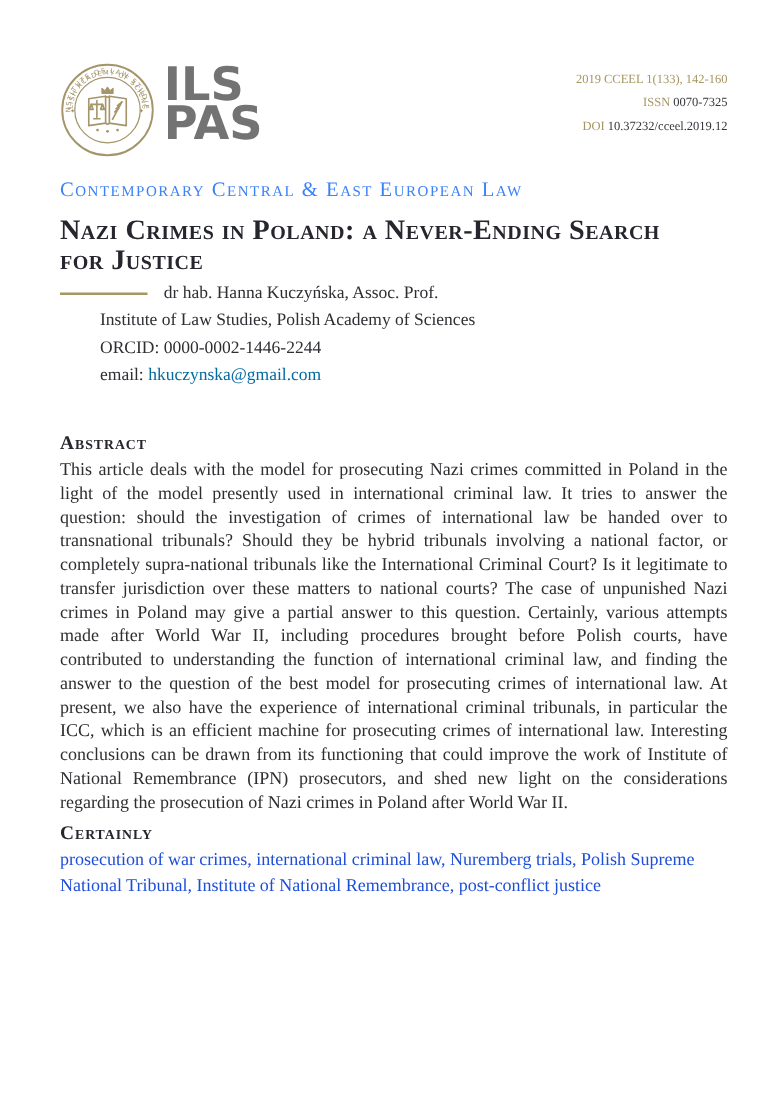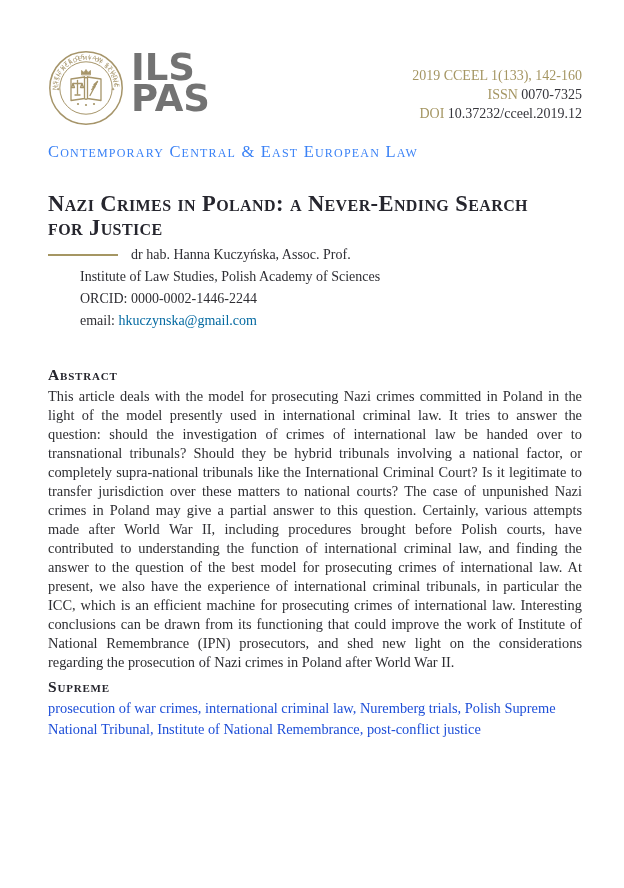--- a/index.html
+++ b/index.html
@@ -29,37 +29,37 @@
     margin-top: 2px;
     font-family: "DejaVu Sans", "Liberation Sans", sans-serif;
     font-weight: bold;
     font-size: 37px;
     line-height: 0.84;
     letter-spacing: 0px;
     color: #737373;
   }
   .pub-info {
     text-align: right;
-    font-size: 14px;
+    font-size: 10px;
     line-height: 19px;
-    margin-top: 16px;
+    margin-top: 4px;
     color: #35353b;
   }
   .gold { color: #a59663; }
   .journal-name {
     margin-top: 16px;
     font-variant: small-caps;
     font-size: 16.5px;
     letter-spacing: 1.2px;
     color: #3b82f6;
   }
 
   
   h1.article-title {
-    margin-top: 30px;
+    margin-top: 10px;
     max-width: 508px;
     font-variant: small-caps;
     font-weight: bold;
     font-size: 22.5px;
     line-height: 23.5px;
     letter-spacing: 0.4px;
     color: #26262e;
   }
 
   
@@ -180,16 +180,16 @@
       <span>dr hab. Hanna Kuczyńska, Assoc. Prof.</span>
     </div>
     <div class="author-sub">Institute of Law Studies, Polish Academy of Sciences</div>
     <div class="author-sub">ORCID: 0000-0002-1446-2244</div>
     <div class="author-sub"><span>email: </span><a class="email-link">hkuczynska@gmail.com</a></div>
   </div>
 
   <div class="section-heading abstract-heading">Abstract</div>
   <p class="body-text">This article deals with the model for prosecuting Nazi crimes committed in Poland in the light of the model presently used in international criminal law. It tries to answer the question: should the investigation of crimes of international law be handed over to transnational tribunals? Should they be hybrid tribunals involving a national factor, or completely supra-national tribunals like the International Criminal Court? Is it legitimate to transfer jurisdiction over these matters to national courts? The case of unpunished Nazi crimes in Poland may give a partial answer to this question. Certainly, various attempts made after World War II, including procedures brought before Polish courts, have contributed to understanding the function of international criminal law, and finding the answer to the question of the best model for prosecuting crimes of international law. At present, we also have the experience of international criminal tribunals, in particular the ICC, which is an efficient machine for prosecuting crimes of international law. Interesting conclusions can be drawn from its functioning that could improve the work of Institute of National Remembrance (IPN) prosecutors, and shed new light on the considerations regarding the prosecution of Nazi crimes in Poland after World War II.</p>
 
-  <div class="section-heading keywords-heading">Supreme</div>
+  <div class="section-heading keywords-heading">Certainly</div>
   <p class="keywords-text">prosecution of war crimes, international criminal law, Nuremberg trials, Polish Supreme National Tribunal, Institute of National Remembrance, post-conflict justice</p>
 
 </div>
 
 </body></html>

